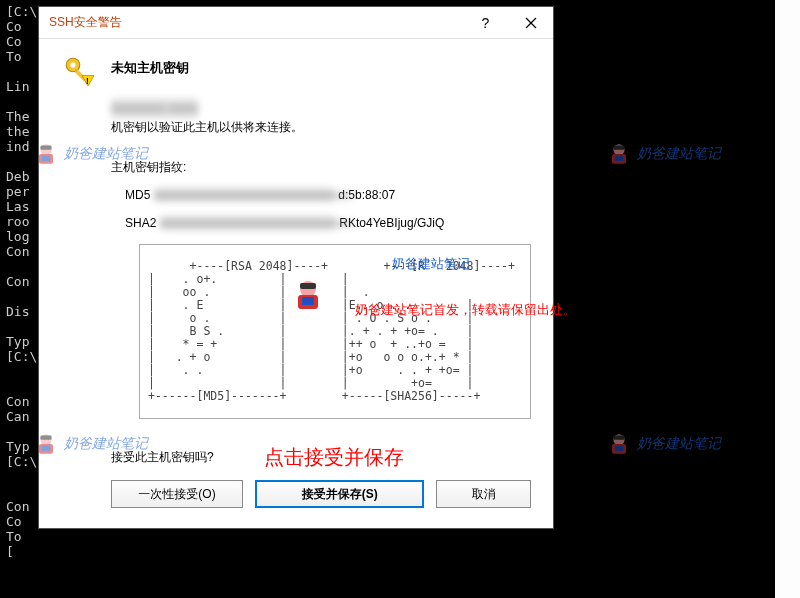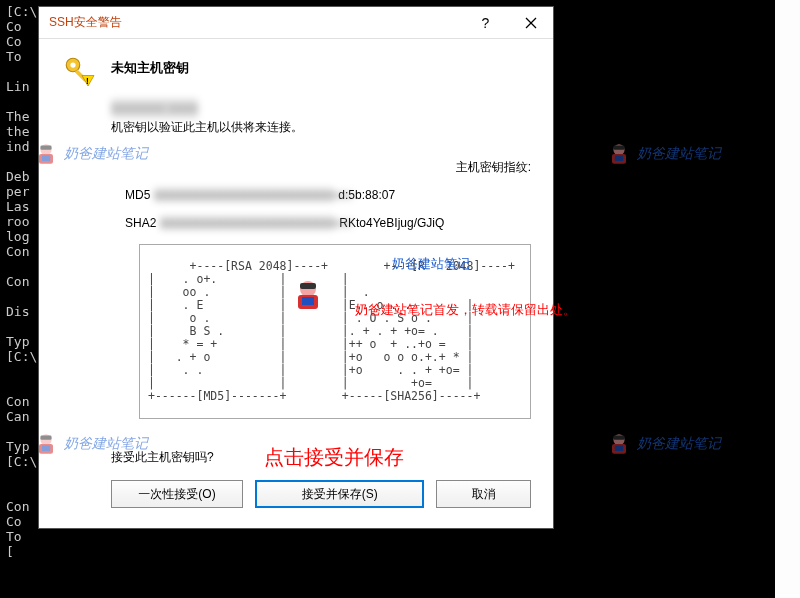--- a/index.html
+++ b/index.html
@@ -89,21 +89,20 @@
       filter: blur(3.5px);
       color: #888;
       background: #ddd;
       border-radius: 2px;
     }
     .section-label {
       margin-left: 50px;
       font-size: 12px;
       color: #000;
       margin-bottom: 12px;
-      text-align: right;
     }
     .fingerprint-line {
       margin-left: 64px;
       font-size: 12px;
       color: #000;
       margin-bottom: 14px;
       display: flex;
       align-items: center;
       gap: 4px;
     }
@@ -159,20 +158,21 @@
       border: 1px solid #888;
       background: linear-gradient(#fdfdfd, #efefef);
       font-size: 12px;
       font-family: inherit;
       cursor: pointer;
       padding: 0 6px;
     }
     .btn-primary {
       border: 2px solid #0078d7;
       width: 180px;
+      font-weight: bold;
     }
     .btn-secondary {
       width: 140px;
     }
     .btn-cancel {
       width: 100px;
     }
     .watermark {
       position: absolute;
       display: flex;

